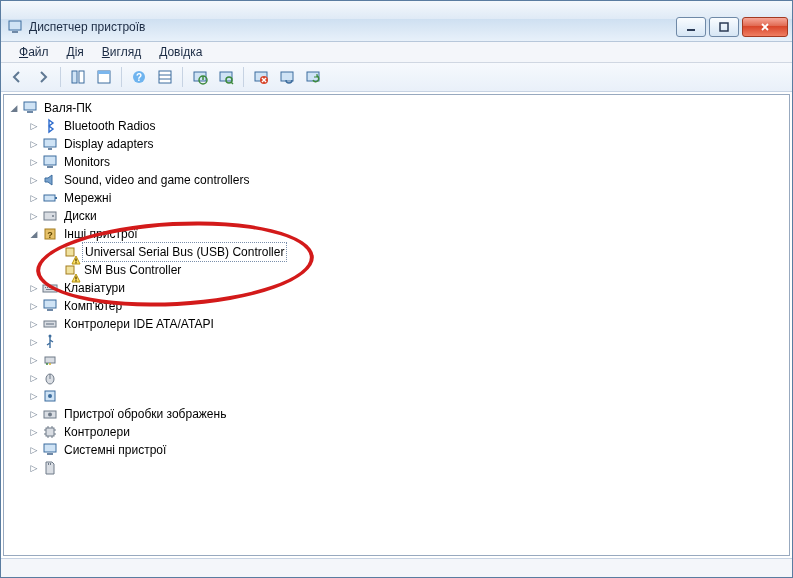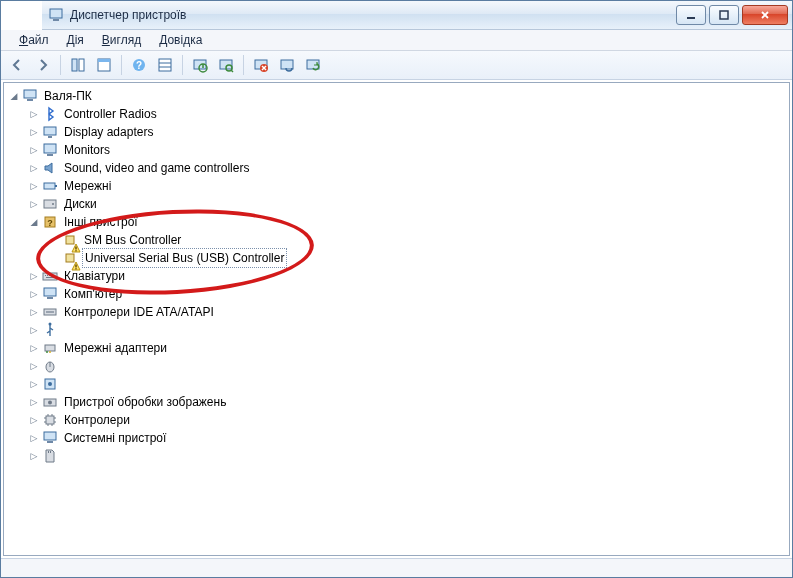--- a/index.html
+++ b/index.html
@@ -7,23 +7,22 @@
     width:793px; height:578px; box-sizing:border-box;
     border:1px solid #5a7ca0;
     background:#fff;
     position:relative;
     display:flex; flex-direction:column;
   }
   .titlebar {
     height:28px;
     background:linear-gradient(#f4f8fc,#dfeaf6 45%,#cfe0f1 46%,#e8f1fa);
     display:flex; align-items:center;
-    padding:0 4px 0 6px;
+    padding:12px 4px 0 6px;
     border-bottom:1px solid #b7c7da;
-    margin-left:41px;
   }
   .titlebar .app-icon { width:16px; height:16px; margin-right:6px; display:flex; align-items:center; justify-content:center; }
   .titlebar .title { flex:1; color:#1b2b44; font-size:12px; white-space:nowrap; }
   .winbtns { display:flex; gap:3px; }
   .winbtn {
     width:28px; height:18px; border:1px solid #6f89a7; border-radius:3px;
     background:linear-gradient(#f9fcff,#d6e6f5);
     display:flex; align-items:center; justify-content:center;
     font-size:10px; color:#2b3b55; cursor:default;
   }
@@ -225,21 +224,21 @@
 
         <div id="items">
             <div class="row">
               <span class="pad"></span>
               <span class="toggle">▷</span>
               <span class="icon">
                 <svg viewBox="0 0 16 16">
                   <path d="M7 2 L11 5 L7 8 L11 11 L7 14 V2 Z" fill="none" stroke="#2d6bcd" stroke-width="1.4"></path>
                 </svg>
               </span>
-              <span class="label">Controller Radios</span>
+              <span class="label">Bluetooth Radios</span>
             </div>
             <div class="row">
               <span class="pad"></span>
               <span class="toggle">▷</span>
               <span class="icon">
                 <svg viewBox="0 0 16 16">
                   <rect x="2" y="3" width="12" height="8" fill="#cfe3f5" stroke="#3d6d9e"></rect>
                   <rect x="6" y="12" width="4" height="2" fill="#6f89a7"></rect>
                 </svg>
               </span>
@@ -306,37 +305,37 @@
               <span class="icon icon-rel">
                 <svg viewBox="0 0 16 16">
                   <rect x="4" y="4" width="8" height="8" fill="#f0e2a0" stroke="#a37c1e"></rect>
                 </svg>
                 <span class="warn-overlay"><svg viewBox="0 0 10 10">
                     <path d="M5 1 L9 9 H1 Z" fill="#ffe36b" stroke="#b8930e"></path>
                     <rect x="4.3" y="3.5" width="1.4" height="3" fill="#5c4400"></rect>
                     <rect x="4.3" y="7.2" width="1.4" height="1.2" fill="#5c4400"></rect>
                   </svg></span>
               </span>
-              <span class="label">SM Bus Controller</span>
+              <span class="label selected">Universal Serial Bus (USB) Controller</span>
             </div>
             <div class="row">
               <span class="pad"></span>
               <span class="pad"></span>
               <span class="toggle"></span>
               <span class="icon icon-rel">
                 <svg viewBox="0 0 16 16">
                   <rect x="4" y="4" width="8" height="8" fill="#f0e2a0" stroke="#a37c1e"></rect>
                 </svg>
                 <span class="warn-overlay"><svg viewBox="0 0 10 10">
                     <path d="M5 1 L9 9 H1 Z" fill="#ffe36b" stroke="#b8930e"></path>
                     <rect x="4.3" y="3.5" width="1.4" height="3" fill="#5c4400"></rect>
                     <rect x="4.3" y="7.2" width="1.4" height="1.2" fill="#5c4400"></rect>
                   </svg></span>
               </span>
-              <span class="label selected">Universal Serial Bus (USB) Controller</span>
+              <span class="label">SM Bus Controller</span>
             </div>
             <div class="row">
               <span class="pad"></span>
               <span class="toggle">▷</span>
               <span class="icon">
                 <svg viewBox="0 0 16 16">
                   <rect x="1" y="5" width="14" height="7" fill="#d9dde3" stroke="#6f7a88"></rect>
                   <rect x="3" y="7" width="1" height="1" fill="#6f7a88"></rect>
                   <rect x="5" y="7" width="1" height="1" fill="#6f7a88"></rect>
                   <rect x="7" y="7" width="1" height="1" fill="#6f7a88"></rect>
@@ -382,21 +381,20 @@
             <div class="row">
               <span class="pad"></span>
               <span class="toggle">▷</span>
               <span class="icon">
                 <svg viewBox="0 0 16 16">
                   <rect x="3" y="5" width="10" height="6" fill="#d9dde3" stroke="#6f7a88"></rect>
                   <circle cx="5" cy="12" r="1" fill="#3c8a3c"></circle>
                   <circle cx="8" cy="12" r="1" fill="#d8b22a"></circle>
                 </svg>
               </span>
-              <span class="label">Мережні адаптери</span>
             </div>
             <div class="row">
               <span class="pad"></span>
               <span class="toggle">▷</span>
               <span class="icon">
                 <svg viewBox="0 0 16 16">
                   <ellipse cx="8" cy="9" rx="4" ry="5" fill="#d9dde3" stroke="#6f7a88"></ellipse>
                   <line x1="8" y1="4" x2="8" y2="9" stroke="#6f7a88"></line>
                 </svg>
               </span>

